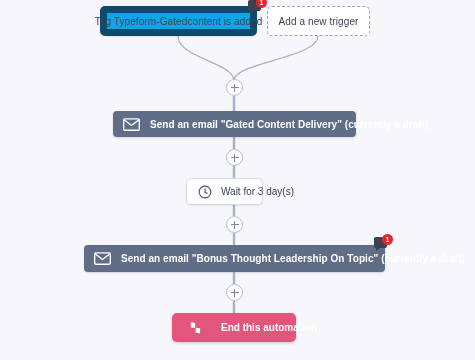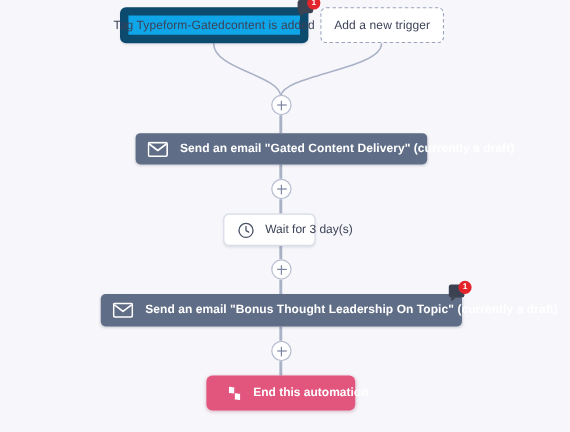--- a/index.html
+++ b/index.html
@@ -95,21 +95,21 @@
     white-space: nowrap;
   }
   .icon-clock { width: 14px; height: 14px; display:block; flex:0 0 auto; }
 
   
   .end-btn {
     background: #e2567e;
     border-radius: 5px;
     box-shadow: 0 1px 3px rgba(150,40,80,0.28);
     padding: 0 16px;
-    gap: 9px;
+    gap: 19px;
     cursor: pointer;
   }
   .end-btn .label {
     font-size: 10px;
     font-weight: bold;
     color: #ffffff;
     white-space: nowrap;
   }
   .icon-flag { width: 14px; height: 14px; display:block; flex:0 0 auto; }
 

